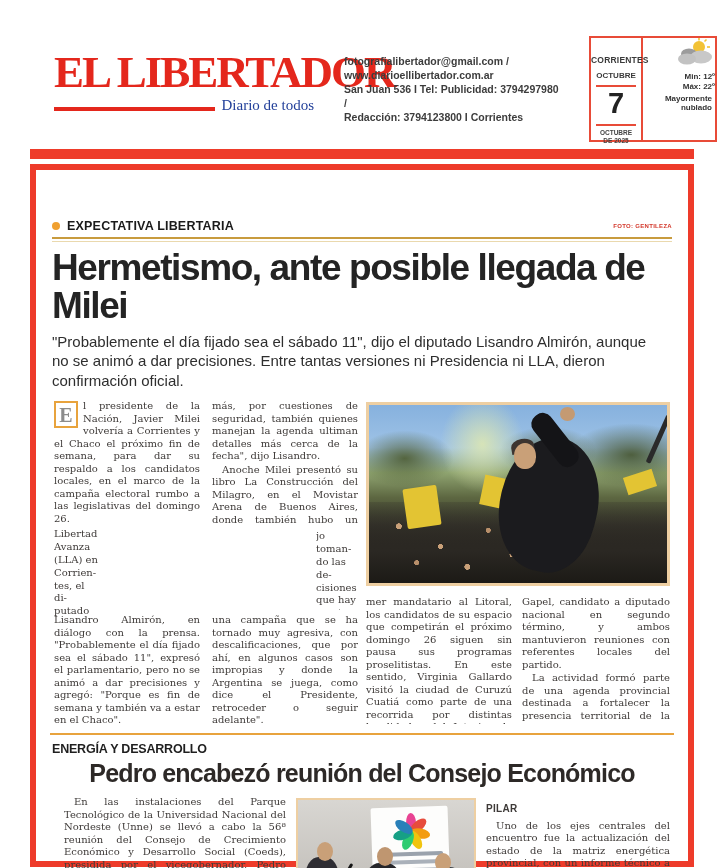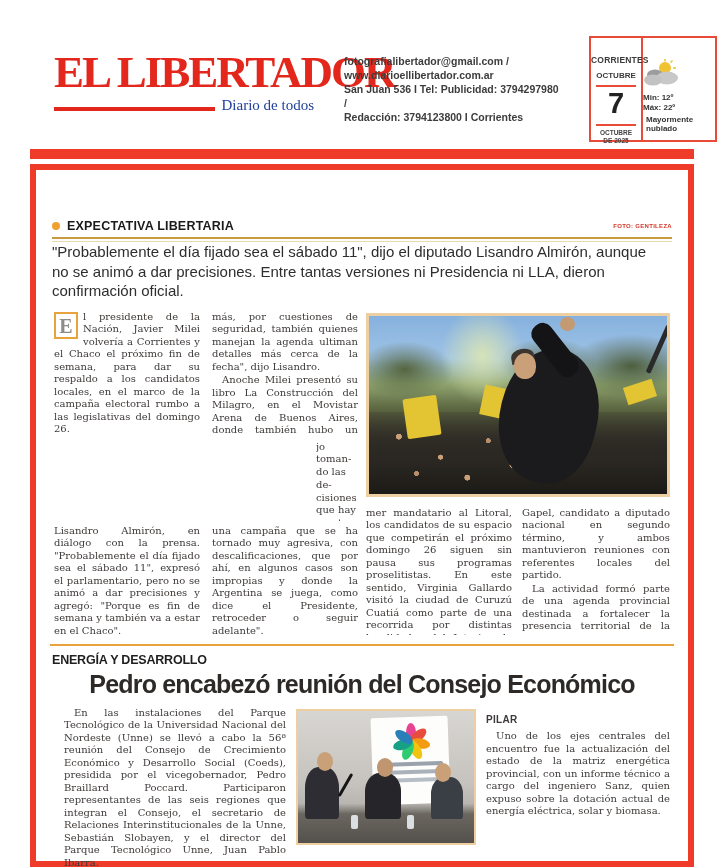--- a/index.html
+++ b/index.html
@@ -15,21 +15,21 @@
   .tagline-line{flex:1;height:4px;background:#e4271c;margin-bottom:3px;}
   .tagline{font-family:"Liberation Serif",serif;font-size:15px;color:#23409a;margin-left:7px;white-space:nowrap;}
   .contact{margin-top:18px;font-size:10.5px;line-height:14px;font-weight:bold;color:#3c3c3c;width:215px;flex:none;}
   .datebox{flex:none;width:128px;height:106px;border:2px solid #e84b38;display:flex;margin-left:auto;}
   .datecell{width:52px;border-right:2px solid #e84b38;text-align:center;padding-top:17px;}
   .datecity{font-size:8.5px;font-weight:bold;color:#3a3a3a;letter-spacing:.2px;}
   .dateday{font-size:8px;font-weight:bold;color:#3a3a3a;margin-top:6px;}
   .daterule{height:2px;background:#e84b38;margin:5px 5px 0;}
   .datenum{font-size:29px;font-weight:bold;color:#222;line-height:32px;}
   .datemonth{font-size:6.5px;font-weight:bold;color:#444;margin-top:3px;line-height:7.5px;}
-  .weathercell{flex:1;text-align:left;padding-top:21px;}
+  .weathercell{flex:1;text-align:right;padding-top:0;}
   .wtemp{font-size:8px;font-weight:bold;color:#333;line-height:10px;}
   .wdesc{font-size:8px;font-weight:bold;color:#333;line-height:9px;margin-top:2px;padding:0 3px;}
 
   .redbar{height:10px;background:#ee3b2a;margin:7px 30px 0;}
 
   
   .frame{margin:5px 30px 0;border:6px solid #ee3b2a;height:703px;padding:9px 16px 10px;position:relative;background:#fff;}
 
   .kicker-row{display:flex;align-items:center;margin-top:40px;}
   .bullet{width:8px;height:8px;border-radius:50%;background:#f0a030;margin-right:7px;flex:none;}
@@ -145,30 +145,40 @@
 
 <div class="frame">
 
   <div class="kicker-row">
     <span class="bullet"></span>
     <span class="kicker">EXPECTATIVA LIBERTARIA</span>
     <span class="photo-credit">FOTO: GENTILEZA</span>
   </div>
   <div class="goldrule"></div>
 
+  <h1 class="headline1">Hermetismo, ante posible llegada de Milei</h1>
   <div class="deck">"Probablemente el día fijado sea el sábado 11", dijo el diputado Lisandro Almirón, aunque no se animó a dar precisiones. Entre tantas versiones ni Presidencia ni LLA, dieron confirmación oficial.</div>
 
   <div class="article-body">
 
     <div class="abs serif-body" style="left:0;top:0;width:146px;height:128px;">
       <p><span class="dropcap">E</span><span>l presidente de la Nación, Javier Milei volvería a Corrientes y el Chaco el próximo fin de semana, para dar su respaldo a los candidatos locales, en el marco de la campaña electoral rumbo a las legislativas del domingo 26.</span></p>
       <p>En este sentido, se espera la llegada del primer mandatario al "Taragüí" el sábado 11, aunque aún no hay confirmación oficial.</p>
 
     </div>
 
+    <div class="abs narrow" style="left:0;top:128px;width:45px;height:92px;">
+      <div>Libertad</div>
+      <div>Avanza</div>
+      <div>(LLA) en</div>
+      <div>Corrien-</div>
+      <div>tes, el di-</div>
+      <div>putado</div>
+      <div>nacional,</div>
+    </div>
 
 
     <div class="abs serif-body" style="left:0;top:214px;width:146px;height:110px;">
       <p>Lisandro Almirón, en diálogo con la prensa. "Probablemente el día fijado sea el sábado 11", expresó el parlamentario, pero no se animó a dar precisiones y agregó: "Porque es fin de semana y también va a estar en el Chaco".</p>
 
     </div>
 
     <div class="abs serif-body" style="left:158px;top:0;width:146px;height:128px;">
       <p>más, por cuestiones de seguridad, también quienes manejan la agenda ultiman detalles más cerca de la fecha", dijo Lisandro.</p>
       <p>Anoche Milei presentó su libro La Construcción del Milagro, en el Movistar Arena de Buenos Aires, donde también hubo un show musical para luego iniciar una gira por el Interior, antes de un nuevo viaje a Estados Unidos.</p>

